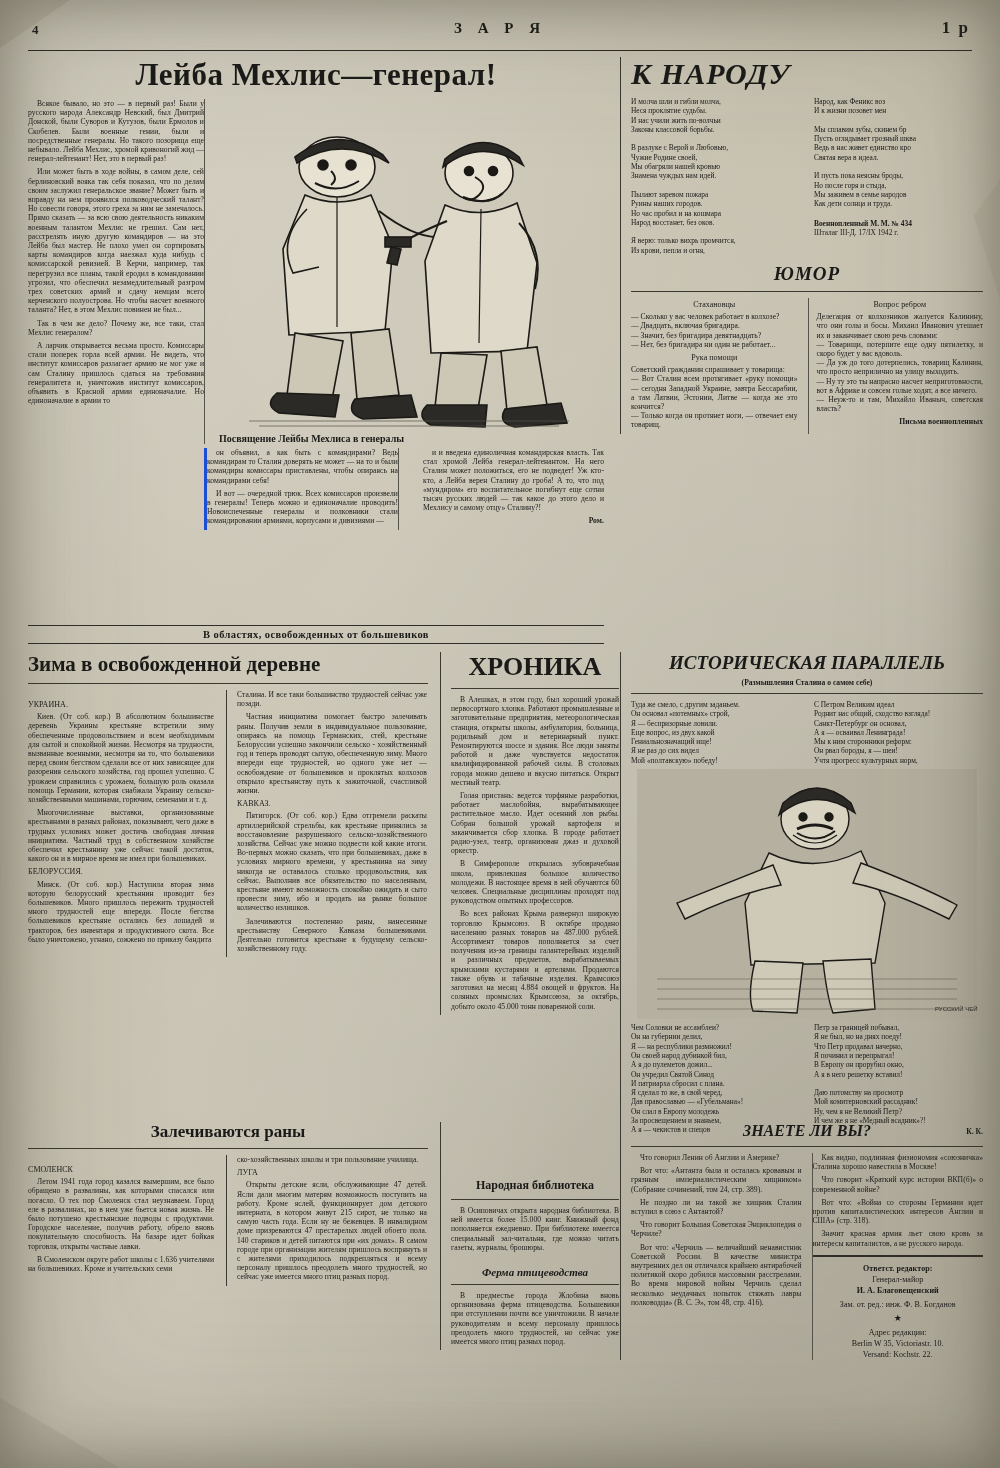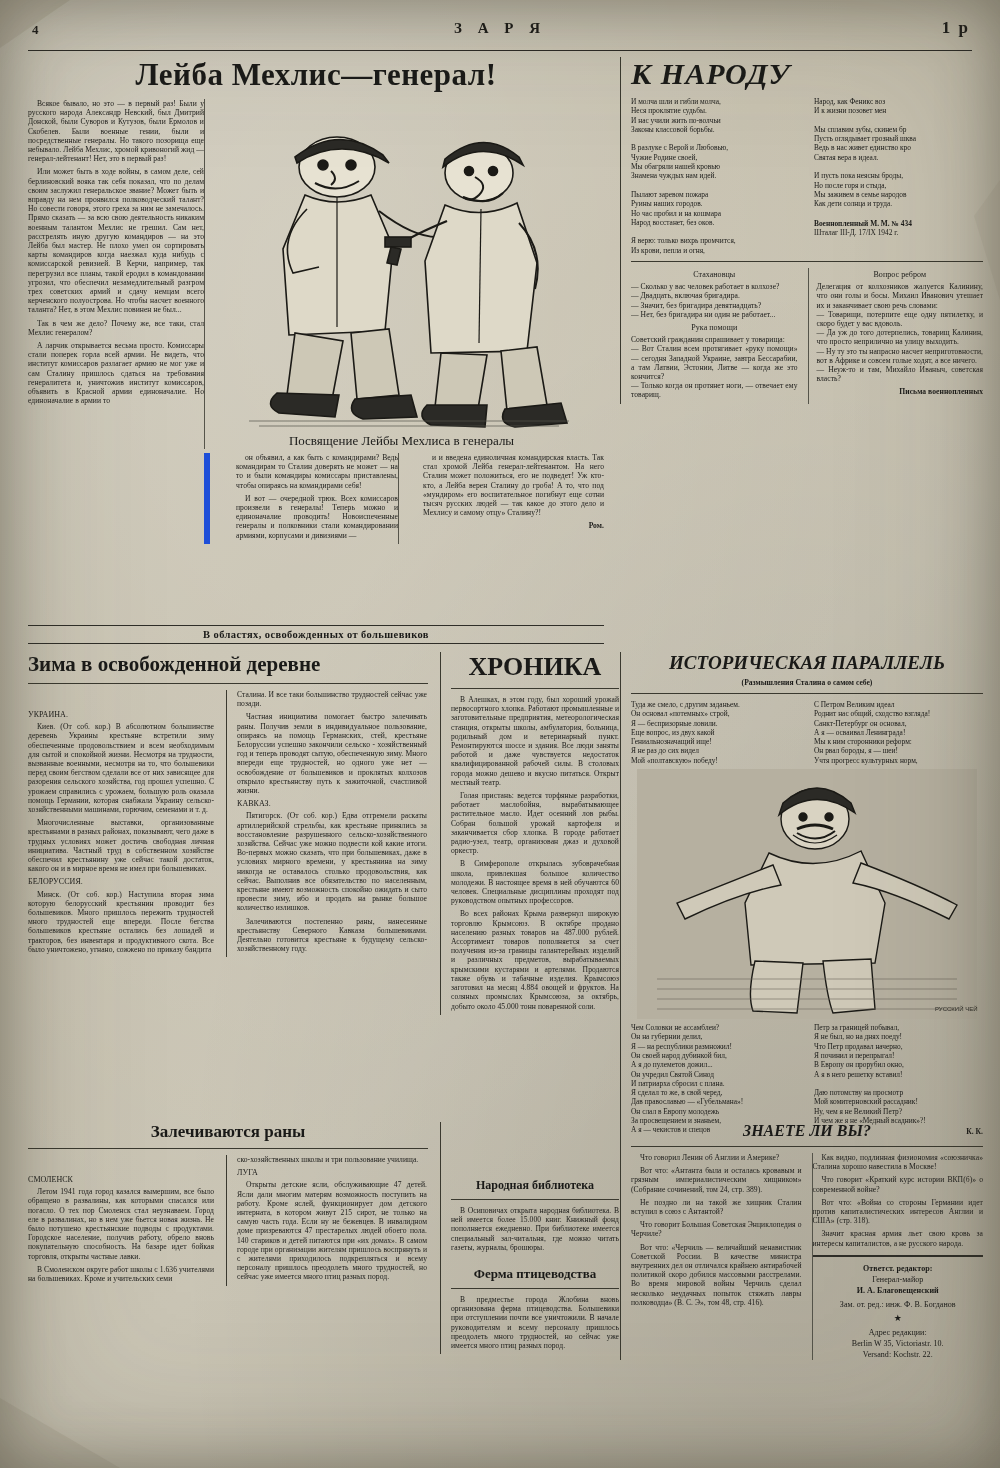--- a/index.html
+++ b/index.html
@@ -58,39 +58,39 @@
   .rule-h2{border-top:2px solid #2f2e28;margin:7px 0 6px 0;}
 
   
   .top-area{position:relative;height:560px;}
   .left-top{position:absolute;left:0;top:0;width:576px;}
   .right-top{position:absolute;left:592px;top:0;width:352px;padding-left:10px;border-left:1px solid #3a392f;}
 
   .cartoon{
     width:100%;height:330px;position:relative;margin:2px 0 2px 0;
   }
-  .cap{font-size:13px;text-align:center;font-weight:normal;margin-top:2px;}
+  .cap{font-size:10px;text-align:left;font-weight:bold;margin-top:2px;}
 
   .poem{font-size:7.4px;line-height:9.3px;}
   .poem div{white-space:nowrap;}
   .poem-cols{display:flex;gap:14px;}
   .poem-cols>div{flex:1;}
 
   
   .banner{
     border-top:1px solid #2f2e28;border-bottom:1px solid #2f2e28;
     text-align:center;font-size:10.5px;font-weight:bold;padding:3px 0;margin:8px 0 8px 0;
     letter-spacing:0.4px;
   }
   .mid-area{position:relative;}
   .mid-left{position:absolute;left:0;top:0;width:400px;}
   .mid-mid{position:absolute;left:412px;top:0;width:168px;padding-left:10px;border-left:1px solid #3a392f;}
   .mid-right{position:absolute;left:592px;top:0;width:352px;padding-left:10px;border-left:1px solid #3a392f;}
 
-  .colA{position:absolute;left:0;top:18px;width:186px;}
+  .colA{position:absolute;left:0;top:8px;width:186px;}
   .colB{position:absolute;left:198px;top:0;width:190px;padding-left:10px;border-left:1px solid #3a392f;}
 
   .photo2{width:100%;height:250px;position:relative;margin:4px 0;}
   .imprint{font-size:8px;text-align:center;line-height:11px;margin-top:6px;}
   .star{text-align:center;font-size:9px;margin:3px 0;}
 
   
   .tear-tl{position:absolute;left:0;top:0;width:70px;height:48px;
     background:#b9b2a0;clip-path:polygon(0 0,100% 0,0 100%);opacity:.55;}
   .tear-bl{position:absolute;left:0;bottom:0;width:120px;height:70px;
@@ -179,21 +179,21 @@
           <div class="cap">Посвящение Лейбы Мехлиса в генералы</div>
         </div>
         <div style="clear:both;"></div>
       </div>
 
       <div style="display:flex;gap:0;margin-top:4px;">
         <div style="width:176px;" class="txt">
           <p></p>
           <p></p>
         </div>
-        <div style="width:194px;padding-left:26px;border-left:6px solid #1d4ed8;box-sizing:border-box;" class="txt">
+        <div style="width:194px;padding-left:0;border-left:3px solid #1d4ed8;box-sizing:border-box;" class="txt">
           <p>он объявил, а как быть с командирами? Ведь командирам то Сталин доверять не может — на то и были командиры комиссары приставлены, чтобы опираясь на командирами себя!</p>
           <p>И вот — очередной трюк. Всех комиссаров произвели в генералы! Теперь можно и единоначалие проводить! Новоиспеченные генералы и полковники стали командировании армиями, корпусами и дивизиями —</p>
         </div>
         <div style="width:206px;padding-left:24px;border-left:1px solid #55544a;box-sizing:border-box;" class="txt">
           <p>и и введена единоличная командирская власть. Так стал хромой Лейба генерал-лейтенантом. На него Сталин может положиться, его не подведет! Уж кто-кто, а Лейба верен Сталину до гроба! А то, что под «мундиром» его воспитательное погибнут еще сотни тысяч русских людей — так какое до этого дело и Мехлису и самому отцу» Сталину?!</p>
           <div class="sign">Ром.</div>
         </div>
       </div>
     </div>
 
@@ -231,20 +231,21 @@
           <div>&nbsp;</div>
           <div>И пусть пока неясны броды,</div>
           <div>Но после горя и стыда,</div>
           <div>Мы заживем в семье народов</div>
           <div>Как дети солнца и труда.</div>
           <div style="margin-top:10px;text-align:left;font-weight:bold;">Военнопленный М. М. № 434</div>
           <div style="text-align:left;">Шталаг III-Д. 17/IX 1942 г.</div>
         </div>
       </div>
 
+      <h2 class="head-2" style="font-size:19px;font-style:italic;margin-top:8px;">ЮМОР</h2>
       <div class="rule-h"></div>
 
       <div style="display:flex;gap:10px;">
         <div style="flex:1;" class="txt">
           <div class="kicker center">Стахановцы</div>
           <p style="white-space:pre-line;text-indent:0;">— Сколько у вас человек работает в колхозе?
 — Двадцать, включая бригадира.
 — Значит, без бригадира девятнадцать?
 — Нет, без бригадира ни один не работает...</p>
           <div class="kicker center">Рука помощи</div>
@@ -415,21 +416,21 @@
         </div>
       </div>
     </div>
 
     <div style="position:absolute;left:412px;top:0;width:168px;padding-left:10px;border-left:1px solid #3a392f;">
       <h3 class="head-3" style="font-size:12px;text-align:center;margin-top:56px;">Народная библиотека</h3>
       <div class="rule-h"></div>
       <div class="txt">
         <p>В Осиповичах открыта народная библиотека. В ней имеется более 15.000 книг. Книжный фонд пополняется ежедневно. При библиотеке имеется специальный зал-читальня, где можно читать газеты, журналы, брошюры.</p>
       </div>
-      <h3 class="head-3" style="font-size:13px;text-align:center;margin-top:14px;">Ферма птицеводства</h3>
+      <h3 class="head-3" style="font-size:11px;text-align:center;margin-top:14px;font-style:italic;">Ферма птицеводства</h3>
       <div class="rule-h"></div>
       <div class="txt">
         <p>В предместье города Жлобина вновь организована ферма птицеводства. Большевики при отступлении почти все уничтожили. В начале руководителям и всему персоналу пришлось преодолеть много трудностей, но сейчас уже имеется много птиц разных пород.</p>
       </div>
     </div>
 
     <div style="position:absolute;left:592px;top:0;width:352px;padding-left:10px;border-left:1px solid #3a392f;">
       <h3 class="head-3" style="font-size:16px;text-align:center;font-style:italic;">ЗНАЕТЕ ЛИ ВЫ?</h3>
       <div class="rule-h"></div>
       <div style="display:flex;gap:10px;">

